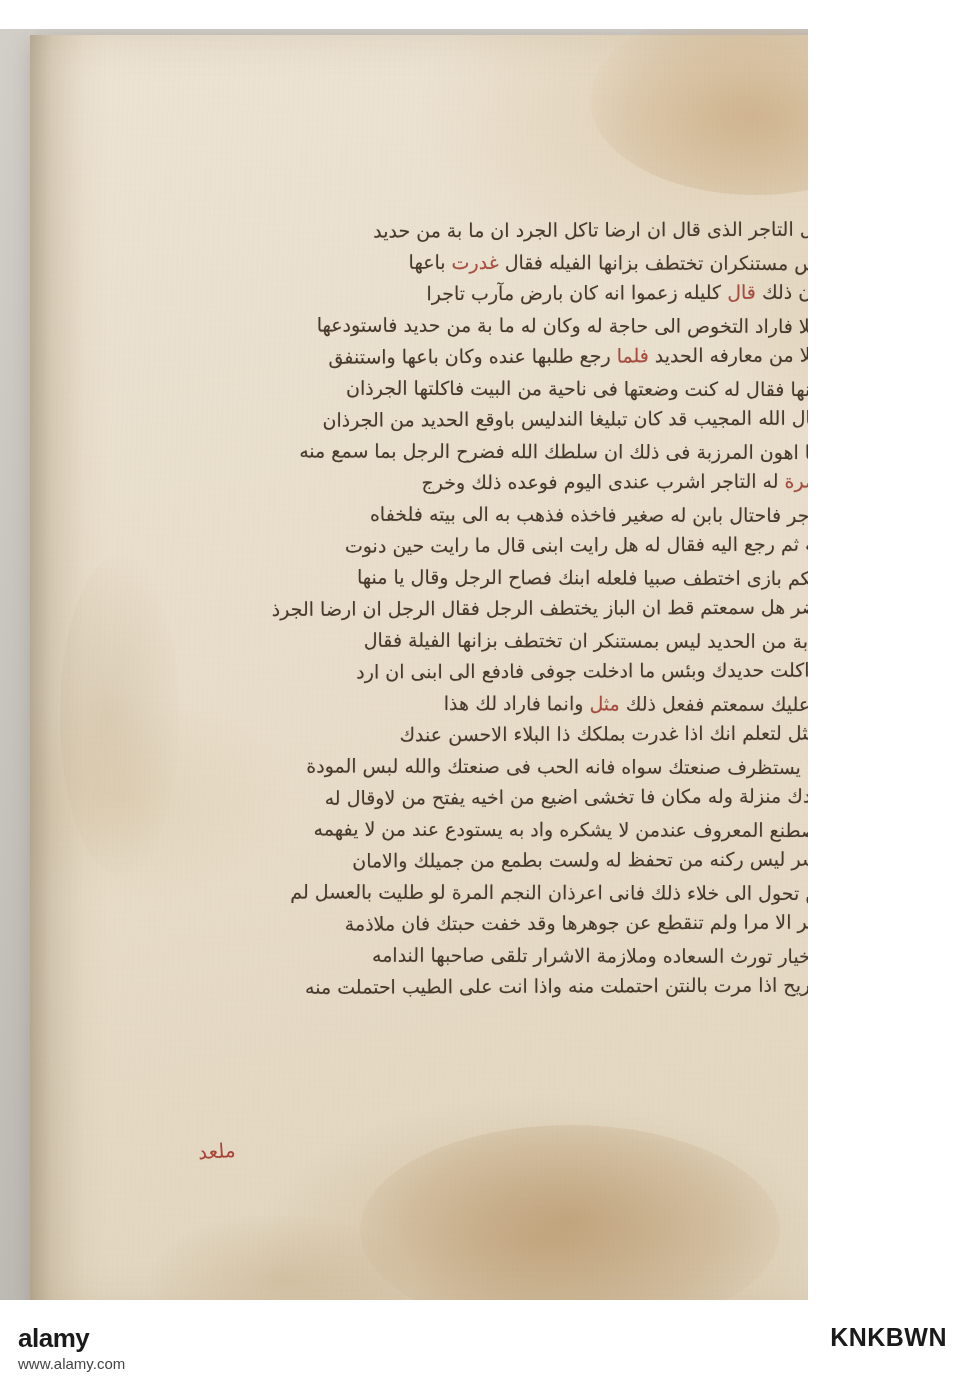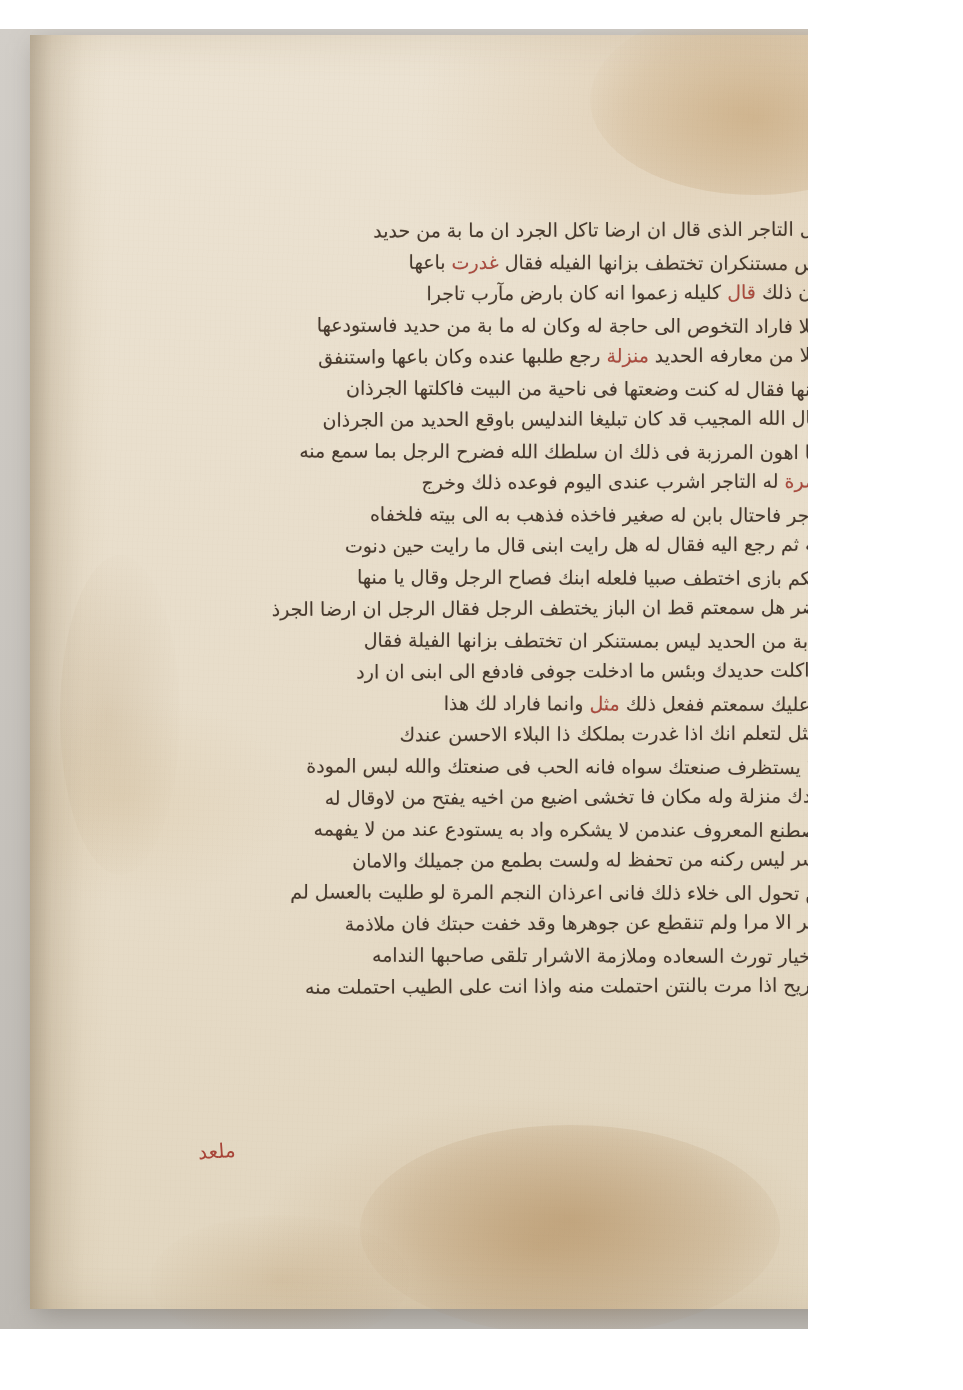--- a/index.html
+++ b/index.html
@@ -224,21 +224,21 @@
       <div class="stain" id="stain-right-edge"></div>
       <div class="stain" id="stain-bottom"></div>
       <div class="stain" id="stain-bottom-left"></div>
       <div class="stain" id="stain-mid-left"></div>
 
       <div id="text-block">
           <div class="ms-line"><span>مثل التاجر الذى قال ان ارضا تاكل الجرد ان ما بة من حديد</span></div>
           <div class="ms-line"><span>لبس مستنكران تختطف بزانها الفيله فقال </span><span class="rubric">غدرت</span><span> باعها</span></div>
           <div class="ms-line"><span>كان ذلك </span><span class="rubric">قال</span><span> كليله زعموا انه كان بارض مآرب تاجرا</span></div>
           <div class="ms-line"><span>مقلا فاراد التخوص الى حاجة له وكان له ما بة من حديد فاستودعها</span></div>
-          <div class="ms-line"><span>رجلا من معارفه الحديد </span><span class="rubric">منزلة</span><span> رجع طلبها عنده وكان باعها واستنفق</span></div>
+          <div class="ms-line"><span>رجلا من معارفه الحديد </span><span class="rubric">فلما</span><span> رجع طلبها عنده وكان باعها واستنفق</span></div>
           <div class="ms-line"><span>ثمنها فقال له كنت وضعتها فى ناحية من البيت فاكلتها الجرذان</span></div>
           <div class="ms-line"><span>فقال الله المجيب قد كان تبليغا الندليس باوقع الحديد من الجرذان</span></div>
           <div class="ms-line"><span>وما اهون المرزبة فى ذلك ان سلطك الله فضرح الرجل بما سمع منه</span></div>
           <div class="ms-line"><span class="rubric">المرة</span><span> له التاجر اشرب عندى اليوم فوعده ذلك وخرج</span></div>
           <div class="ms-line"><span>التاجر فاحتال بابن له صغير فاخذه فذهب به الى بيته فلخفاه</span></div>
           <div class="ms-line"><span>فيه ثم رجع اليه فقال له هل رايت ابنى قال ما رايت حين دنوت</span></div>
           <div class="ms-line"><span>منكم بازى اختطف صبيا فلعله ابنك فصاح الرجل وقال يا منها</span></div>
           <div class="ms-line"><span>حضر هل سمعتم قط ان الباز يختطف الرجل فقال الرجل ان ارضا الجرذ</span></div>
           <div class="ms-line"><span>ما بة من الحديد ليس بمستنكر ان تختطف بزانها الفيلة فقال</span></div>
           <div class="ms-line"><span>انا اكلت حديدك وبئس ما ادخلت جوفى فادفع الى ابنى ان ارد</span></div>
@@ -251,14 +251,19 @@
           <div class="ms-line"><span>من تحول الى خلاء ذلك فانى اعرذان النجم المرة لو طليت بالعسل لم</span></div>
           <div class="ms-line"><span>تثمر الا مرا ولم تنقطع عن جوهرها وقد خفت حبتك فان ملاذمة</span></div>
           <div class="ms-line"><span>الاخيار تورث السعاده وملازمة الاشرار تلقى صاحبها الندامه</span></div>
           <div class="ms-line"><span>كالريح اذا مرت بالنتن احتملت منه واذا انت على الطيب احتملت منه</span></div>
         </div>
 
       <div id="catchword">ملعد</div>
     </div>
   </div>
 
+  <div id="footer-bar">
+    <div id="alamy-logo">alamy</div>
+    <div id="alamy-url">www.alamy.com</div>
+    <div id="image-id">KNKBWN</div>
+  </div>
 
 </div>
 
 </body></html>

